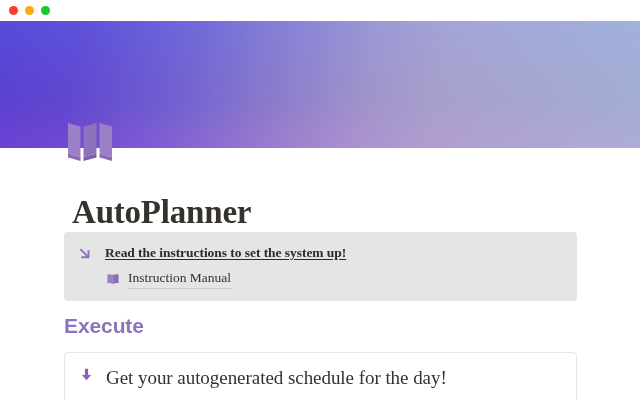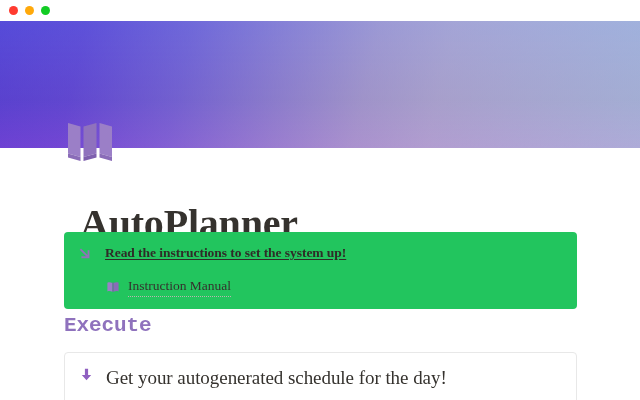--- a/index.html
+++ b/index.html
@@ -86,42 +86,42 @@
 
   
   .content {
     position: absolute;
     top: 170px;
     left: 0;
     width: 640px;
   }
 
   .page-title {
-    margin: 16px;
+    margin: 8px;
     padding: 16px 0 0 64px;
     font-family: "Liberation Serif", serif;
-    font-size: 40px;
+    font-size: 33px;
     font-weight: bold;
     letter-spacing: -0.2px;
     color: #35322e;
     line-height: 1.1;
   }
 
   
   .callout {
     position: absolute;
     left: 64px;
     width: 513px;
     box-sizing: border-box;
     border-radius: 4px;
     padding: 12px 14px 12px 13px;
   }
   .callout-lavender {
     top: 62px;
-    background: #22c55e;
+    background: #e5e5e5;
     min-height: 57px;
   }
   .callout-plain {
     top: 182px;
     background: #ffffff;
     border: 1px solid #e8e8e8;
     min-height: 60px;
   }
 
   .callout-row {
@@ -148,21 +148,21 @@
     text-decoration: underline;
     text-underline-offset: 2px;
     line-height: 1.35;
     letter-spacing: -0.05px;
   }
 
   .callout-sub {
     display: flex;
     align-items: center;
     gap: 8px;
-    margin: 15px 0 0 28px;
+    margin: 7px 0 0 28px;
   }
   .sub-emoji {
     flex: 0 0 auto;
     width: 15px;
     height: 15px;
     display: flex;
     align-items: center;
     justify-content: center;
   }
   .sub-emoji svg { display: block; }
@@ -184,21 +184,21 @@
     line-height: 1.4;
     letter-spacing: -0.05px;
   }
 
   
   .section-heading {
     position: absolute;
     top: 143px;
     left: 64px;
     margin: 0;
-    font-family: Liberation Mono, monospace;
+    font-family: Liberation Sans, sans-serif;
     font-size: 21px;
     font-weight: bold;
     color: #8f72bd;
     letter-spacing: -0.1px;
     line-height: 1.2;
   }
 </style>
 </head>
 <body>
 

